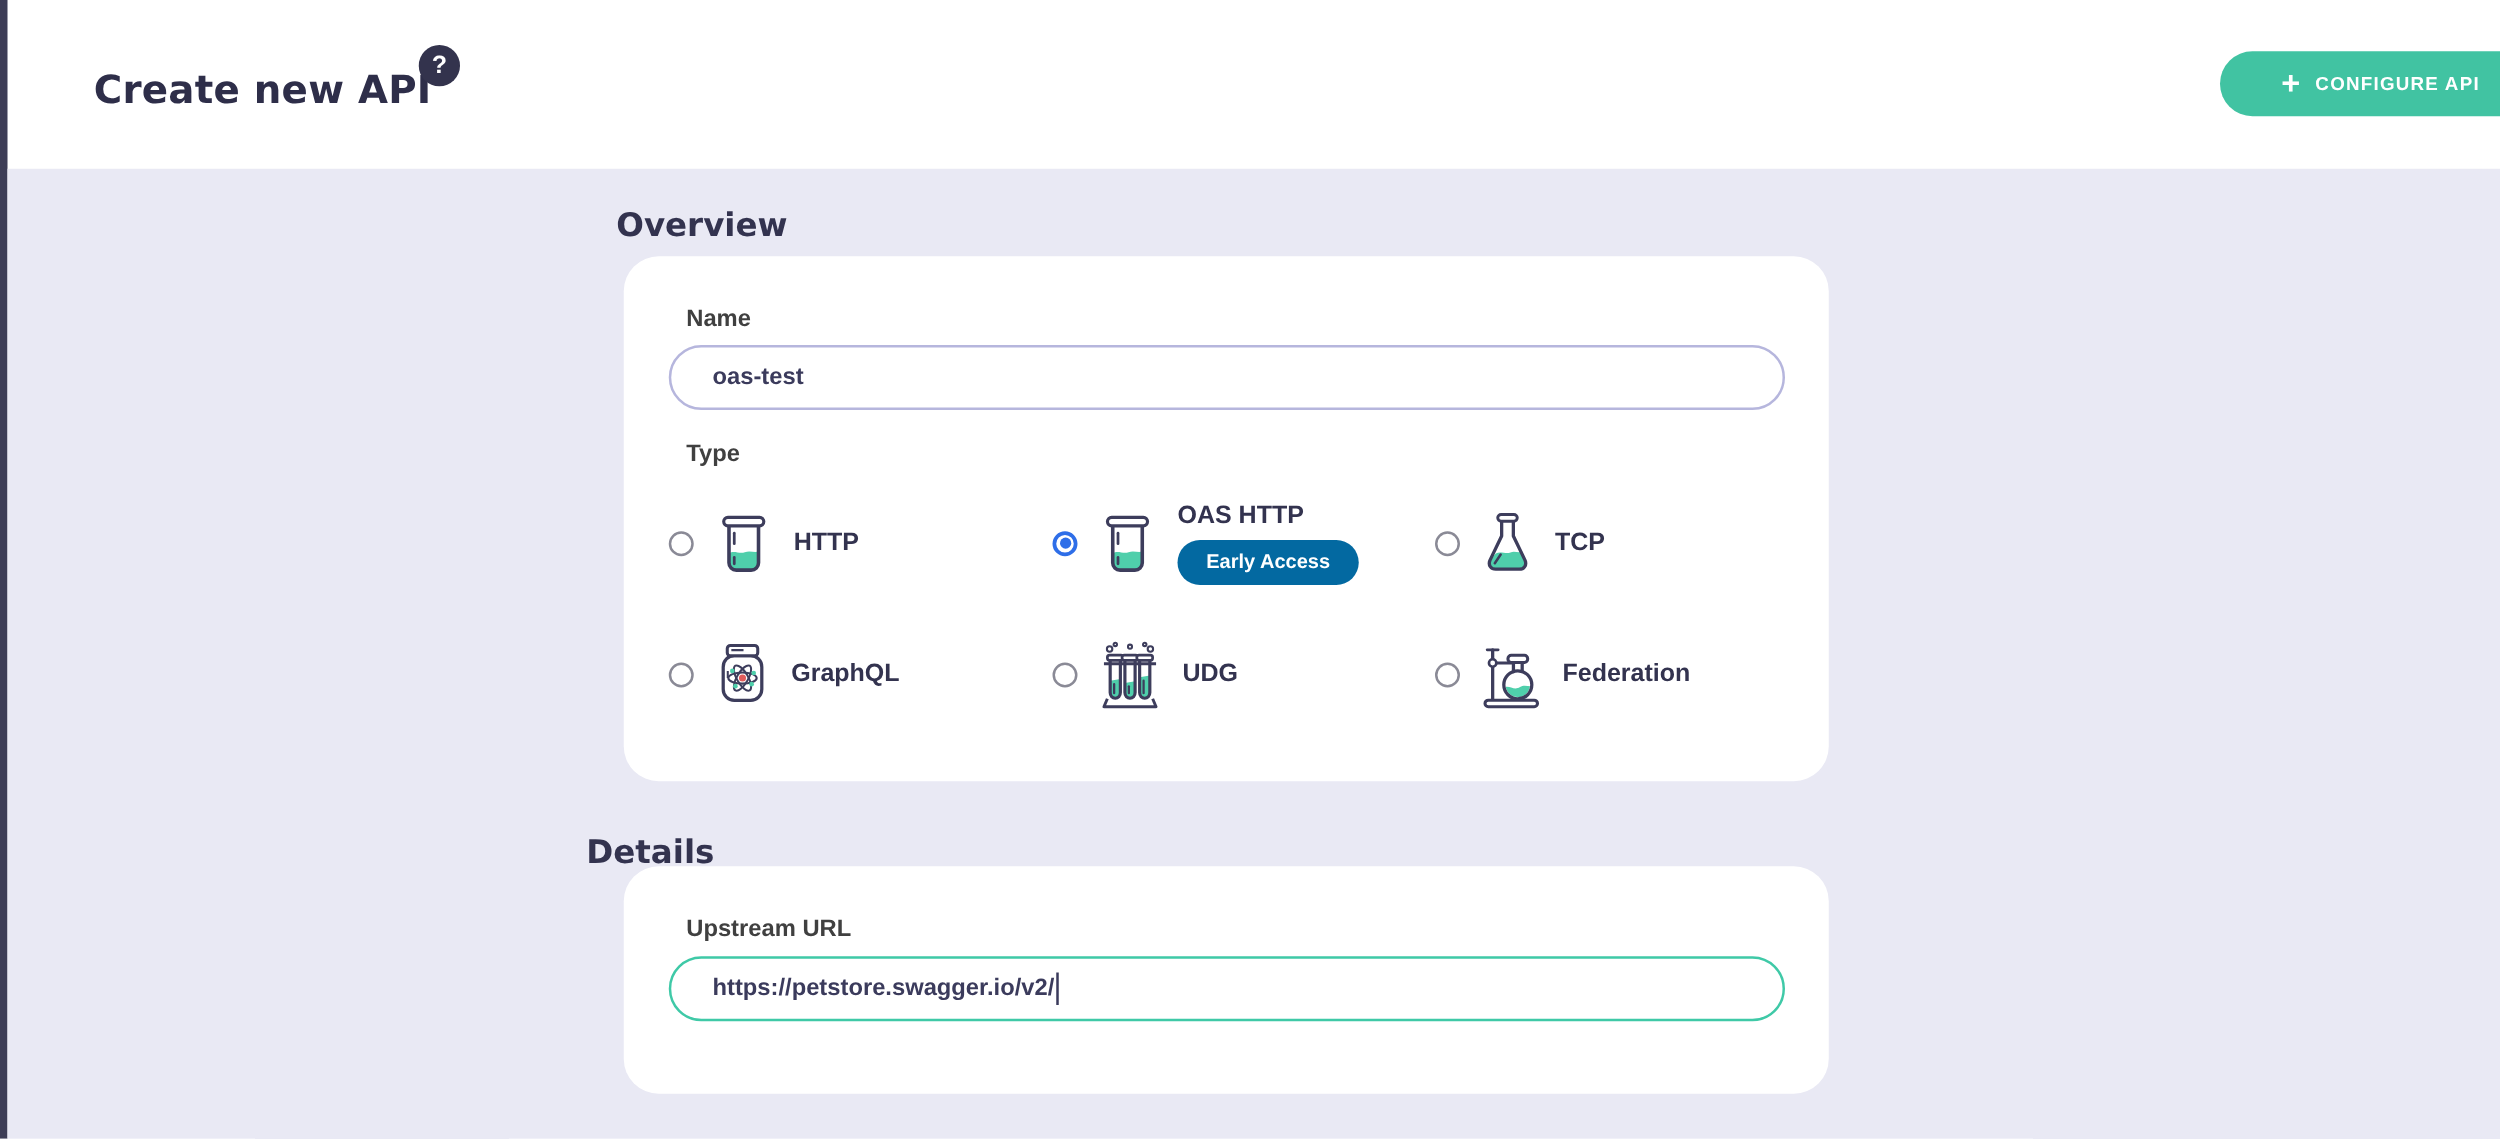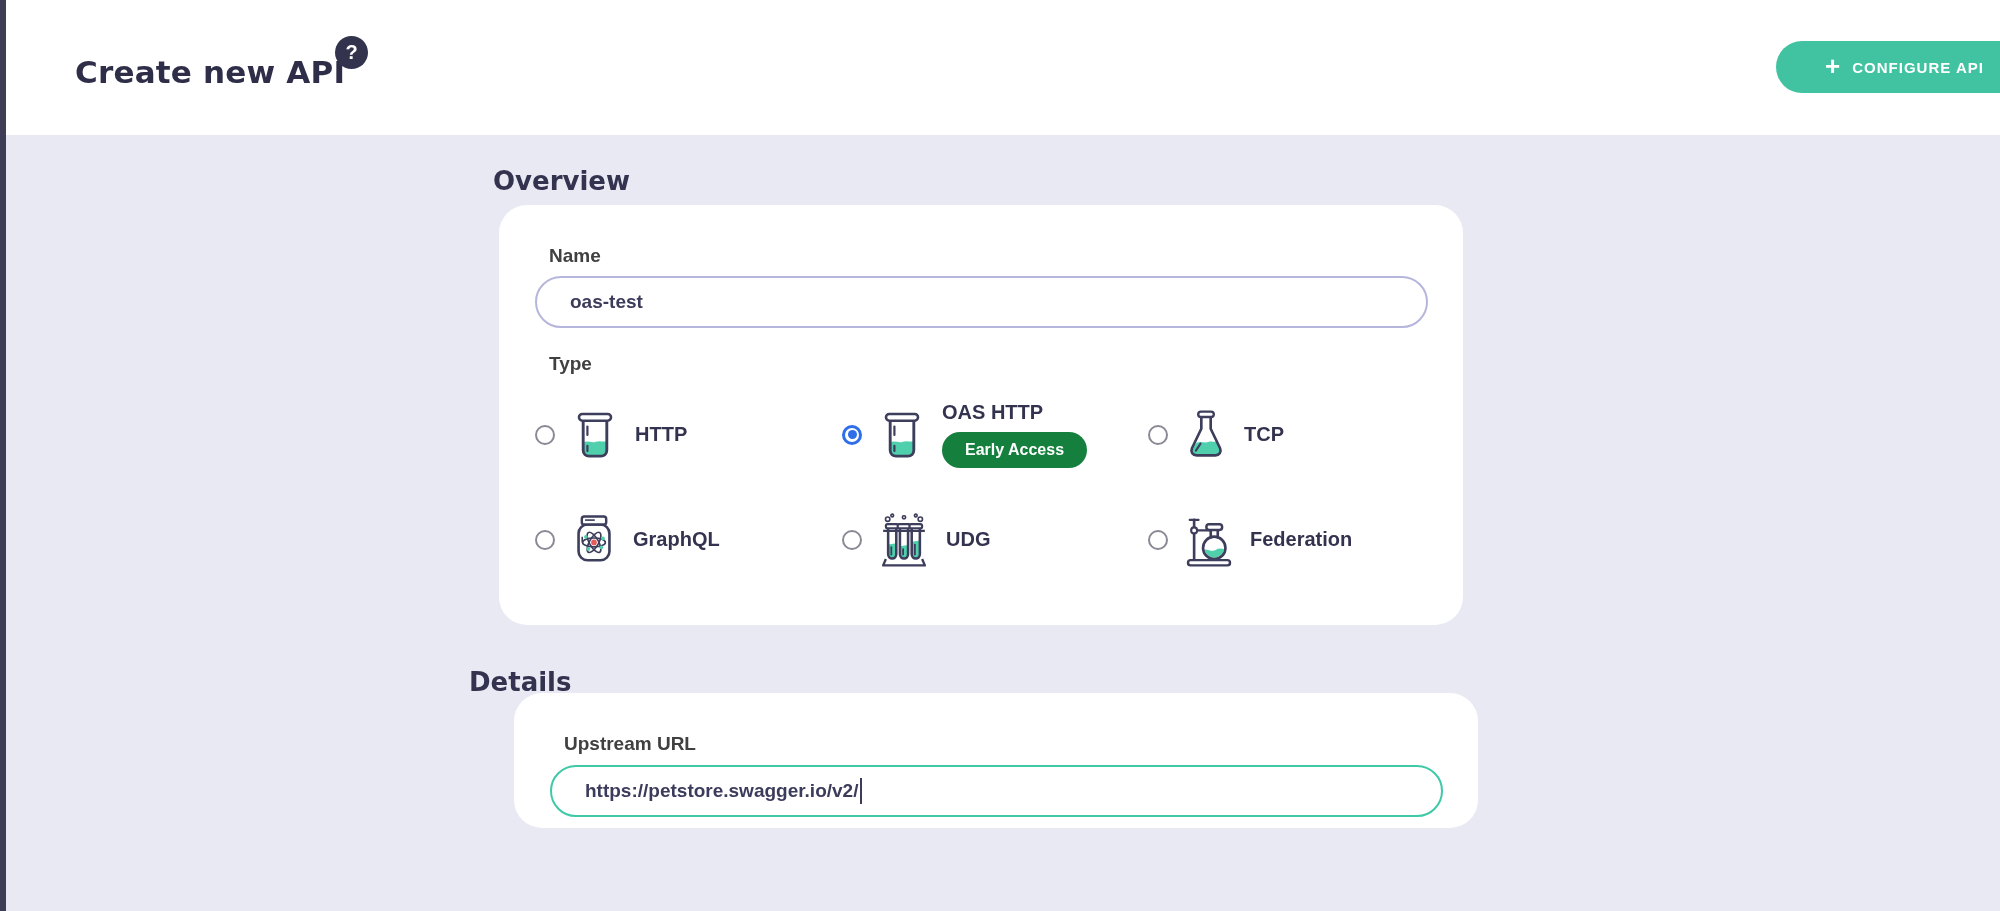--- a/index.html
+++ b/index.html
@@ -31,21 +31,21 @@
 
   .section-heading{
     position:absolute;font-size:26px;font-weight:700;color:#33334f;
     font-family:"DejaVu Sans","Liberation Sans",sans-serif;
   }
   #overview-heading{left:493px;top:144px;}
   #details-heading{left:469px;top:645px;}
 
   .card{position:absolute;background:#ffffff;border-radius:28px;}
   #overview-card{left:499px;top:205px;width:964px;height:420px;}
-  #details-card{left:514px;top:693px;width:964px;height:135px;}
+  #details-card{left:499px;top:693px;width:964px;height:182px;}
 
   .field-label{
     position:absolute;left:36px;font-size:19px;font-weight:700;color:#404040;margin-left:14px;
   }
   .text-input{
     position:absolute;left:36px;width:893px;height:52px;border-radius:26px;
     background:#ffffff;display:flex;align-items:center;box-sizing:border-box;
     padding:0 20px 0 33px;font-size:19px;font-weight:600;color:#3b3b5c;cursor:text;
   }
   .input-purple{border:2px solid #b6b6dd;}
@@ -63,21 +63,21 @@
     border:2px solid #8a8a96;box-sizing:border-box;flex:0 0 auto;cursor:pointer;
   }
   .radio.checked{border:3px solid #2e6ee8;}
   .radio.checked::after{
     content:"";display:block;width:9px;height:9px;border-radius:50%;
     background:#2e6ee8;margin:2.5px auto 0;
   }
   .type-label{font-size:20px;font-weight:700;color:#33334f;white-space:nowrap;}
   .stack{display:flex;flex-direction:column;align-items:flex-start;gap:8px;}
   .badge-early{
-    background:#15803d;color:#ffffff;font-size:16px;font-weight:700;
+    background:#0369a1;color:#ffffff;font-size:16px;font-weight:700;
     padding:9px 23px;border-radius:22px;white-space:nowrap;
   }
   .icon-wrap{display:flex;align-items:center;justify-content:center;flex:0 0 auto;}
 </style>
 </head>
 <body>
 
 <div class="left-strip"></div>
 
 <div class="header">

